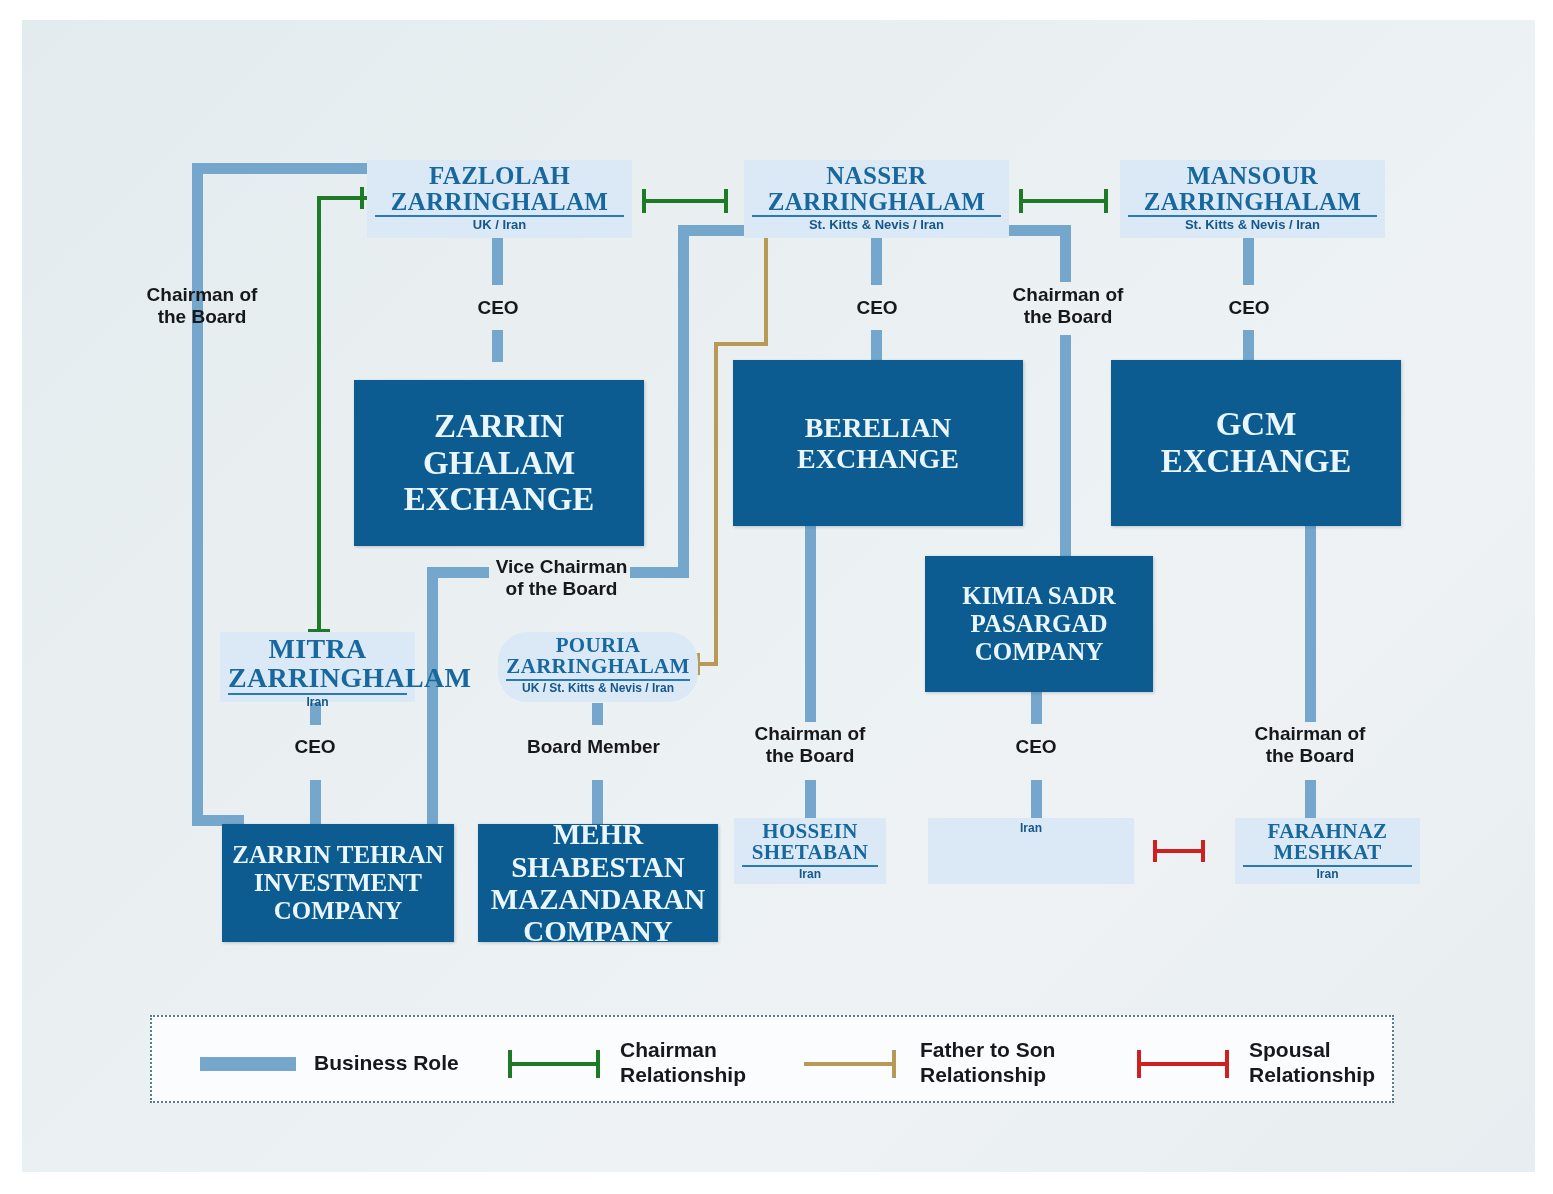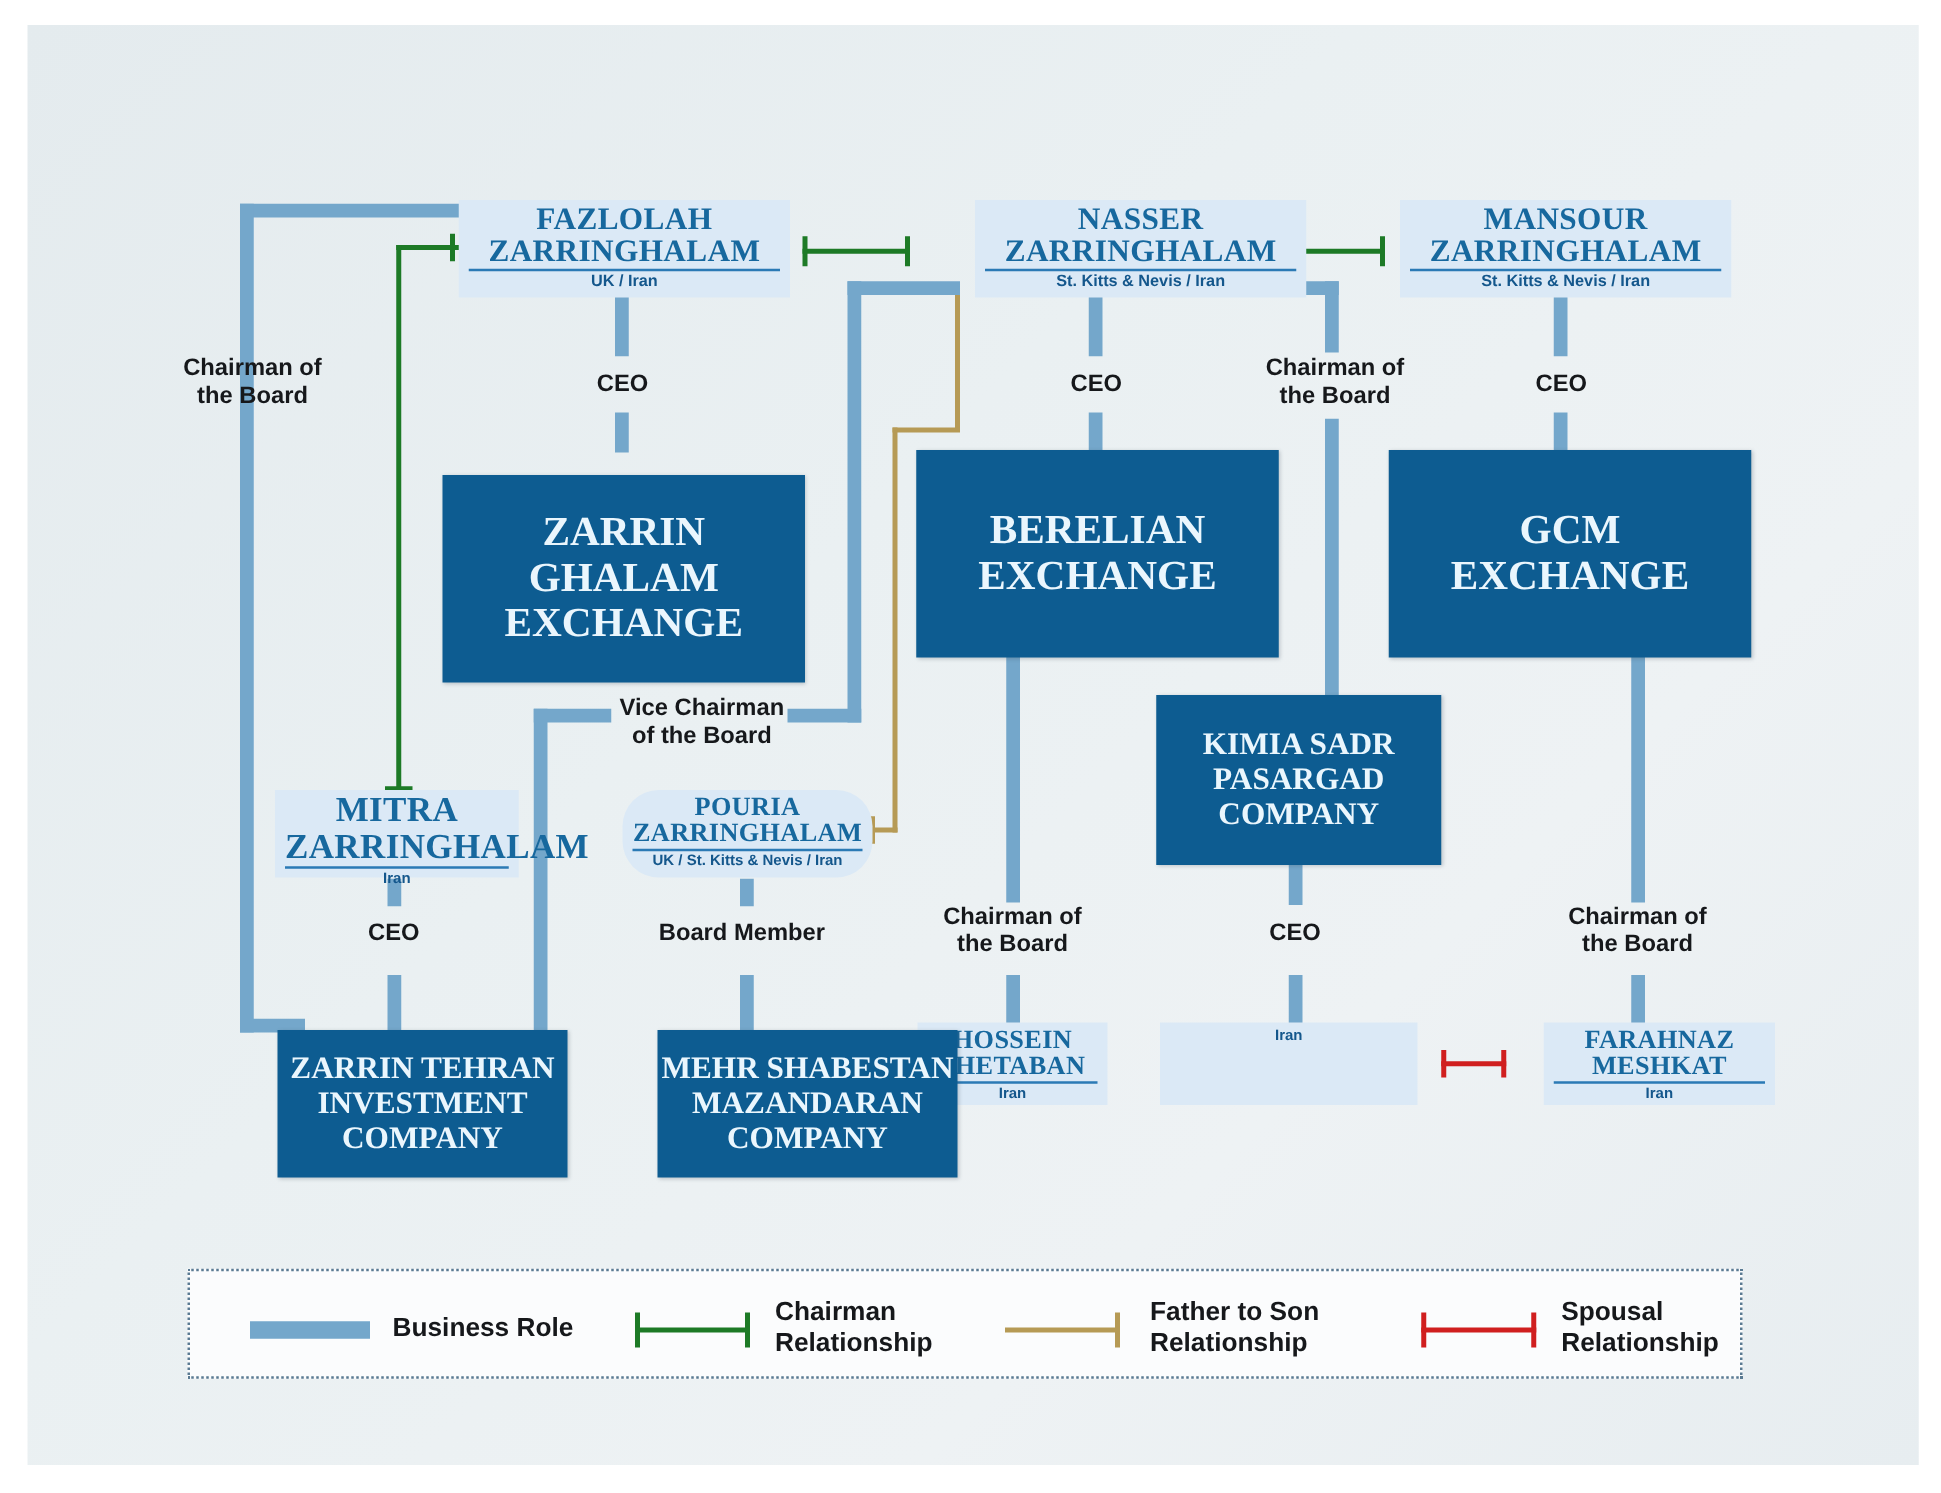--- a/index.html
+++ b/index.html
@@ -192,21 +192,21 @@
   <div class="spo" style="left:1131px; top:829px; width:52px; height:4px;"></div>
   <div class="spo" style="left:1131px; top:820px; width:4px; height:22px;"></div>
   <div class="spo" style="left:1179px; top:820px; width:4px; height:22px;"></div>
 
   <div class="person" style="left:345px; top:140px; width:265px; height:78px;">
     <span class="pname" style="font-size:25px;">FAZLOLAH
 ZARRINGHALAM</span>
     <span class="pcountry">UK / Iran</span>
   </div>
 
-  <div class="person" style="left:722px; top:140px; width:265px; height:78px;margin-left:36px;">
+  <div class="person" style="left:722px; top:140px; width:265px; height:78px;">
     <span class="pname" style="font-size:25px;">NASSER
 ZARRINGHALAM</span>
     <span class="pcountry">St. Kitts &amp; Nevis / Iran</span>
   </div>
 
   <div class="person" style="left:1098px; top:140px; width:265px; height:78px;">
     <span class="pname" style="font-size:25px;">MANSOUR
 ZARRINGHALAM</span>
     <span class="pcountry">St. Kitts &amp; Nevis / Iran</span>
   </div>
@@ -235,35 +235,35 @@
 
   <div class="person" style="left:1201px; top:798px; width:185px; height:66px;margin-left:12px;">
     <span class="pname" style="font-size:21px;">FARAHNAZ
 MESHKAT</span>
     <span class="pcountry" style="font-size:12px;">Iran</span>
   </div>
 
   <div class="company" style="left:332px; top:340px; width:290px; height:166px; font-size:33px;margin-top:20px;">ZARRIN GHALAM
 EXCHANGE</div>
 
-  <div class="company" style="left:711px; top:340px; width:290px; height:166px; font-size:33px;">BERELIAN
+  <div class="company" style="left:711px; top:340px; width:290px; height:166px; font-size:28px;">BERELIAN
 EXCHANGE</div>
 
   <div class="company" style="left:1089px; top:340px; width:290px; height:166px; font-size:33px;">GCM
 EXCHANGE</div>
 
   <div class="company" style="left:903px; top:536px; width:228px; height:136px; font-size:25px;">KIMIA SADR
 PASARGAD
 COMPANY</div>
 
   <div class="company" style="left:200px; top:804px; width:232px; height:118px; font-size:25px;">ZARRIN TEHRAN
 INVESTMENT
 COMPANY</div>
 
-  <div class="company" style="left:456px; top:804px; width:240px; height:118px; font-size:25px;margin-left:48px;">MEHR SHABESTAN
+  <div class="company" style="left:456px; top:804px; width:240px; height:118px; font-size:29px;">MEHR SHABESTAN
 MAZANDARAN
 COMPANY</div>
 
   <div class="role" style="left:100px; top:264px; width:160px;">Chairman of
 the Board</div>
 
   <div class="role" style="left:426px; top:277px; width:100px;">CEO</div>
 
   <div class="role" style="left:805px; top:277px; width:100px;">CEO</div>
 

